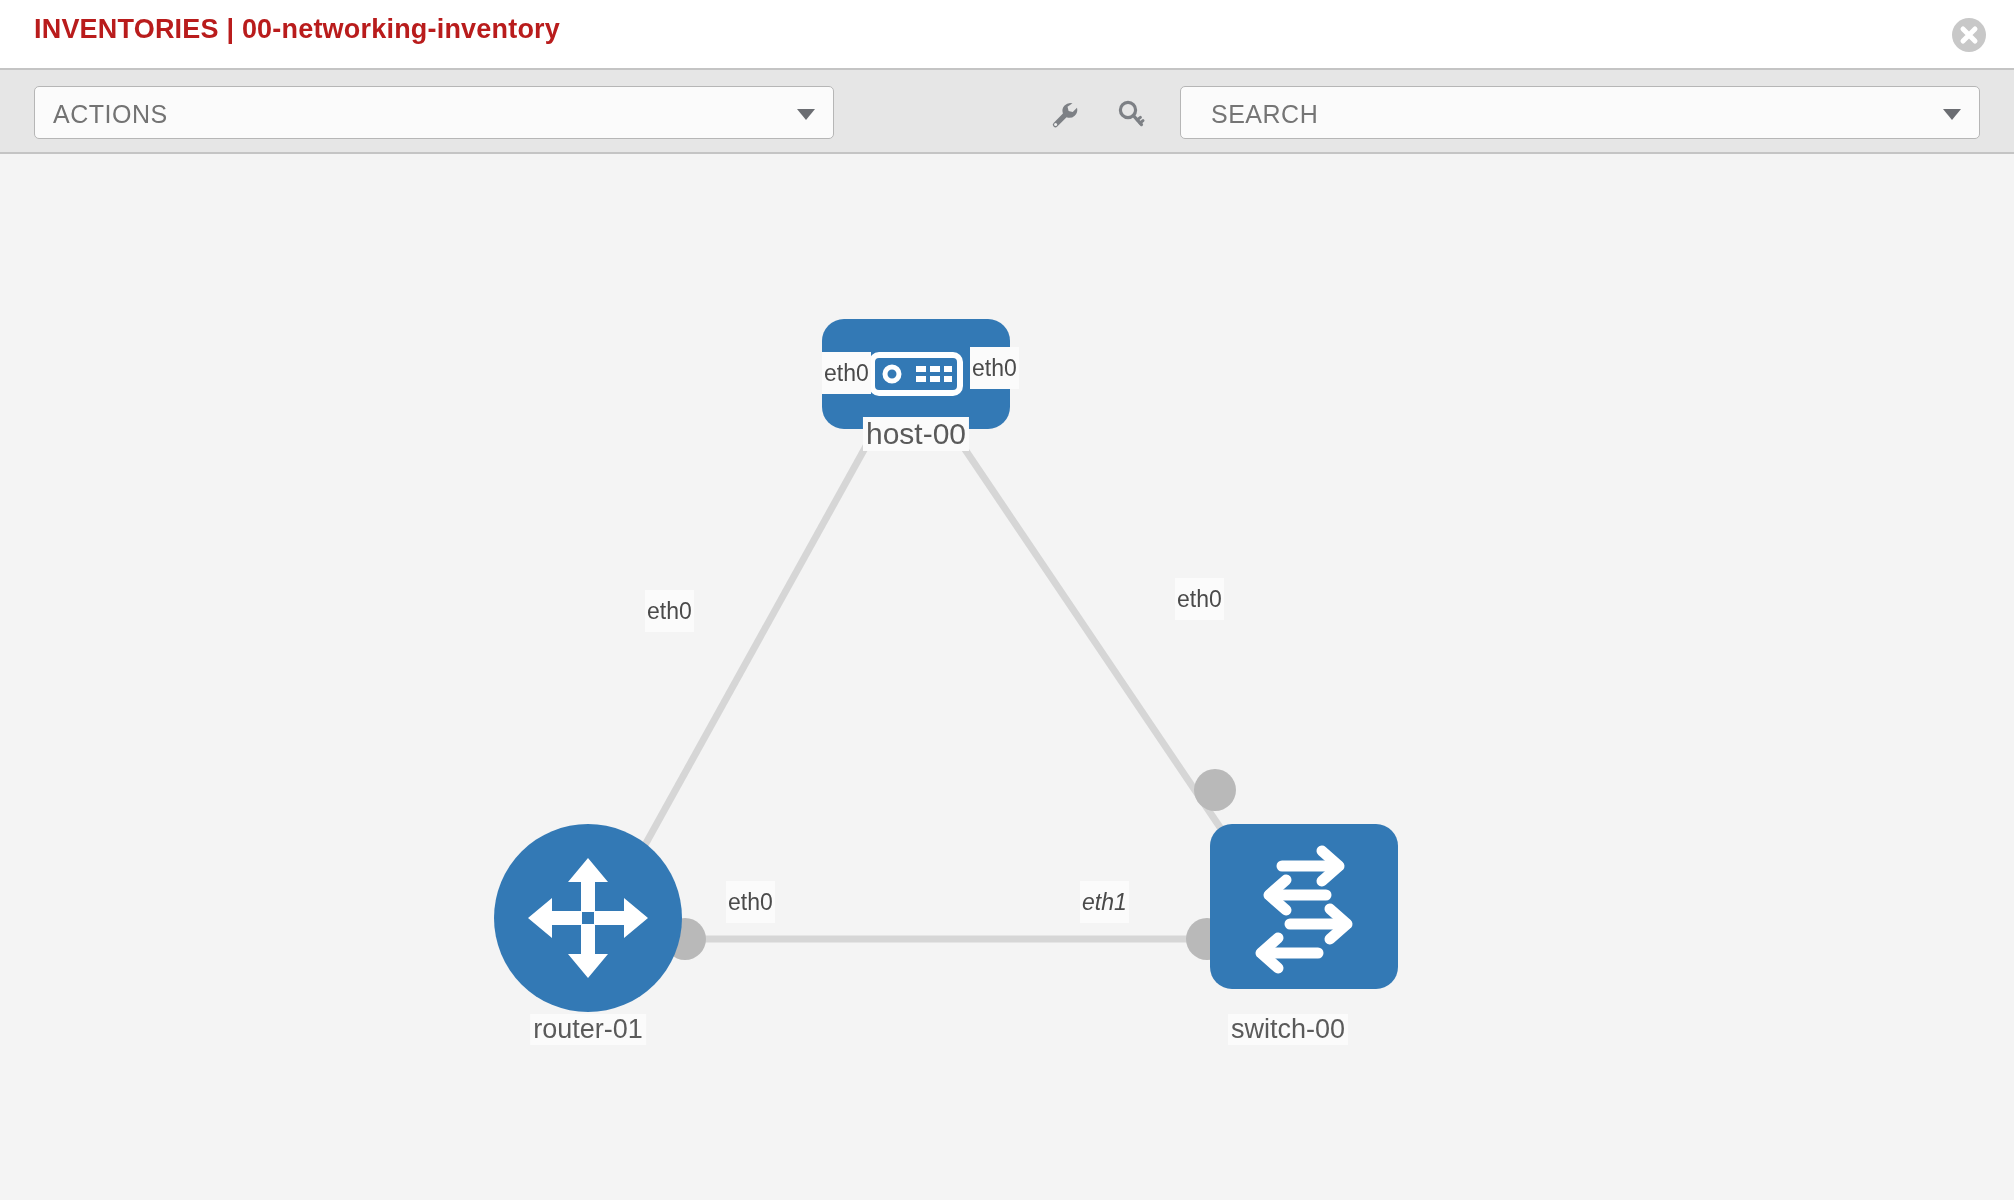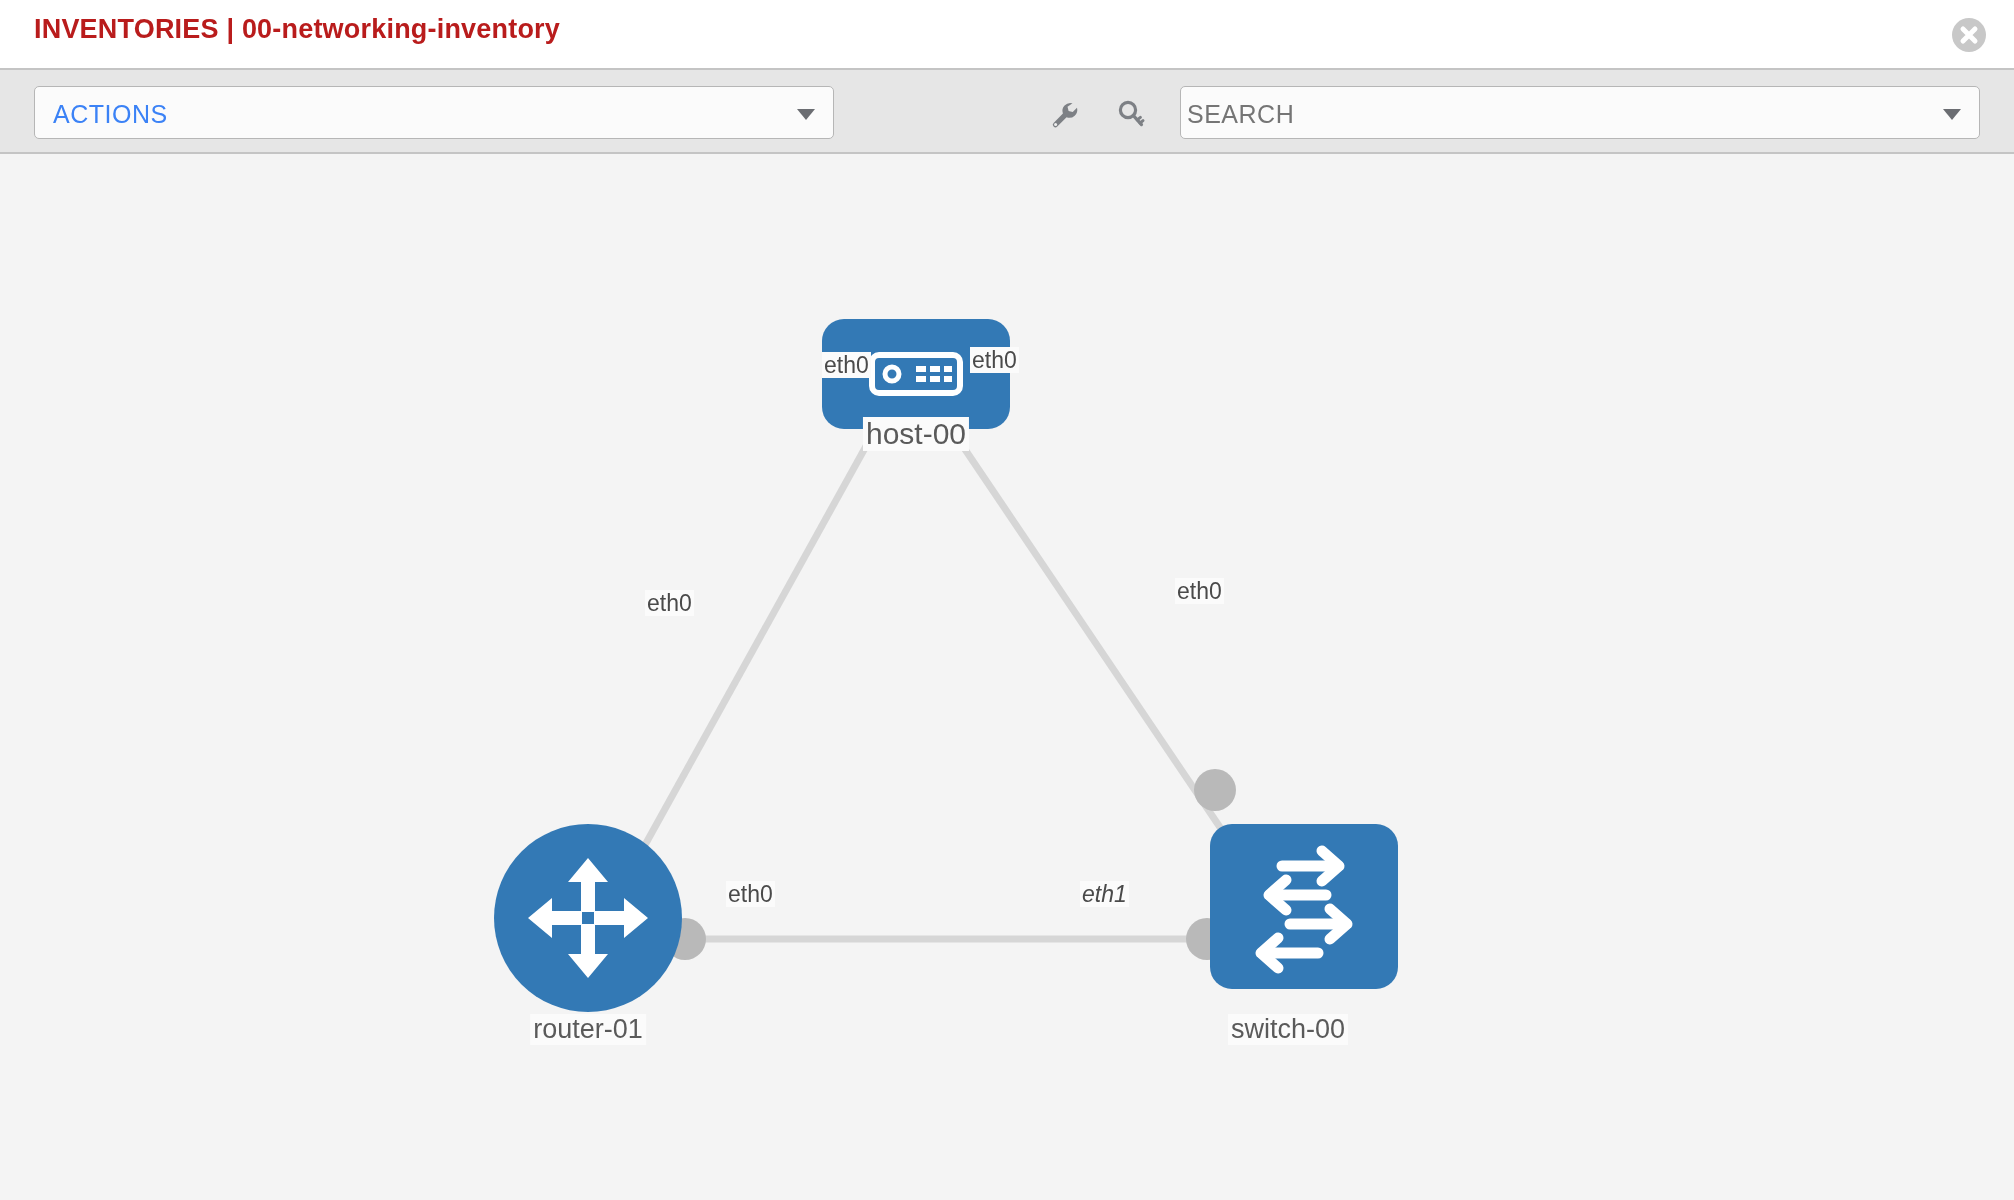--- a/index.html
+++ b/index.html
@@ -72,21 +72,21 @@
     height: 53px;
     background: #fbfbfb;
     border: 1px solid #b6b6b6;
     border-radius: 5px;
   }
   .actions-label {
     position: absolute;
     left: 18px;
     top: 13px;
     font-size: 25px;
-    color: #3b82f6;
+    color: #737373;
     letter-spacing: 0.5px;
   }
   .caret {
     position: absolute;
     right: 18px;
     top: 22px;
     width: 0; height: 0;
     border-left: 9px solid transparent;
     border-right: 9px solid transparent;
     border-top: 11px solid #6b6d72;
@@ -108,21 +108,21 @@
     left: 1180px;
     top: 16px;
     width: 800px;
     height: 53px;
     background: #fbfbfb;
     border: 1px solid #b6b6b6;
     border-radius: 5px;
   }
   .search-label {
     position: absolute;
-    left: 6px;
+    left: 30px;
     top: 13px;
     font-size: 25px;
     color: #9b9b9b;
     letter-spacing: 0.5px;
     background: transparent;
     border: none;
     outline: none;
     width: 700px;
     font-family: "Liberation Sans", sans-serif;
   }
@@ -192,21 +192,21 @@
   #node-switch-00 .node-label { top: 190px; }
 
   .node-icon { position: absolute; top: 0; left: 0; }
 
   
   .iface-label {
     position: absolute;
     font-size: 23px;
     color: #4a4a4a;
     background: #fbfbfb;
-    padding: 0 2px;
+    padding: 8px 2px;
     white-space: nowrap;
     line-height: 26px;
   }
 
   
   .endpoint {
     position: absolute;
     width: 42px; height: 42px;
     border-radius: 50%;
     background: #b9b9b9;

